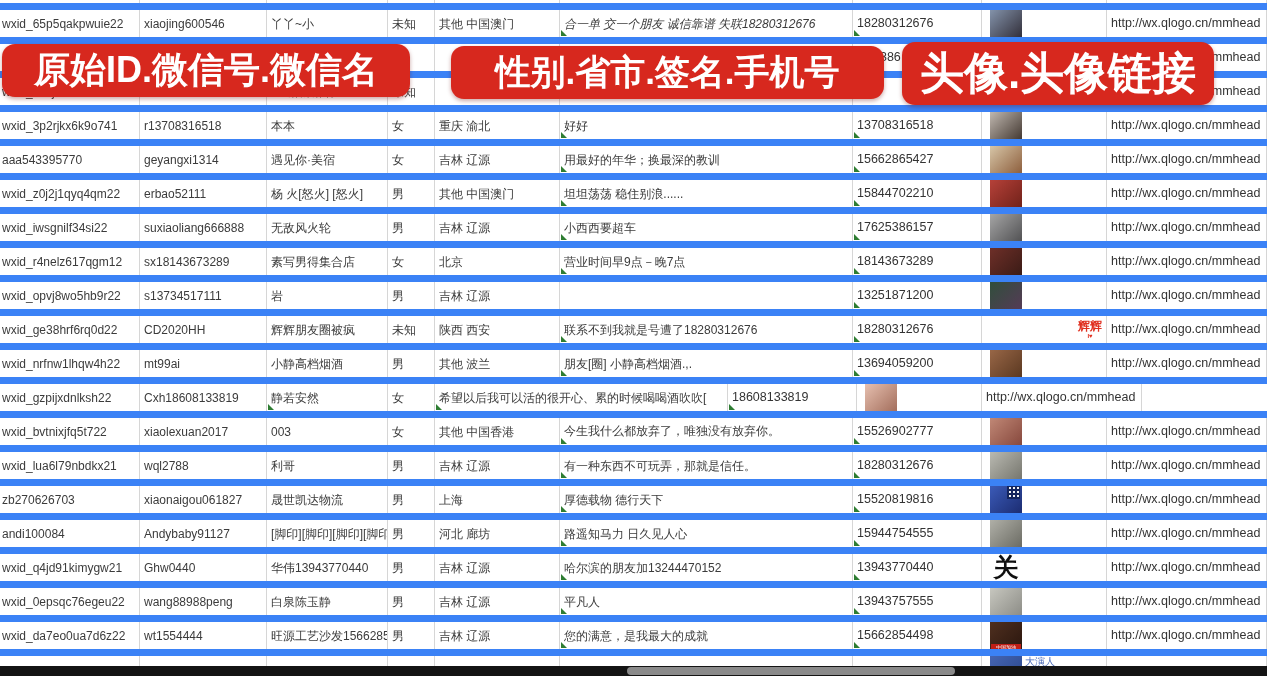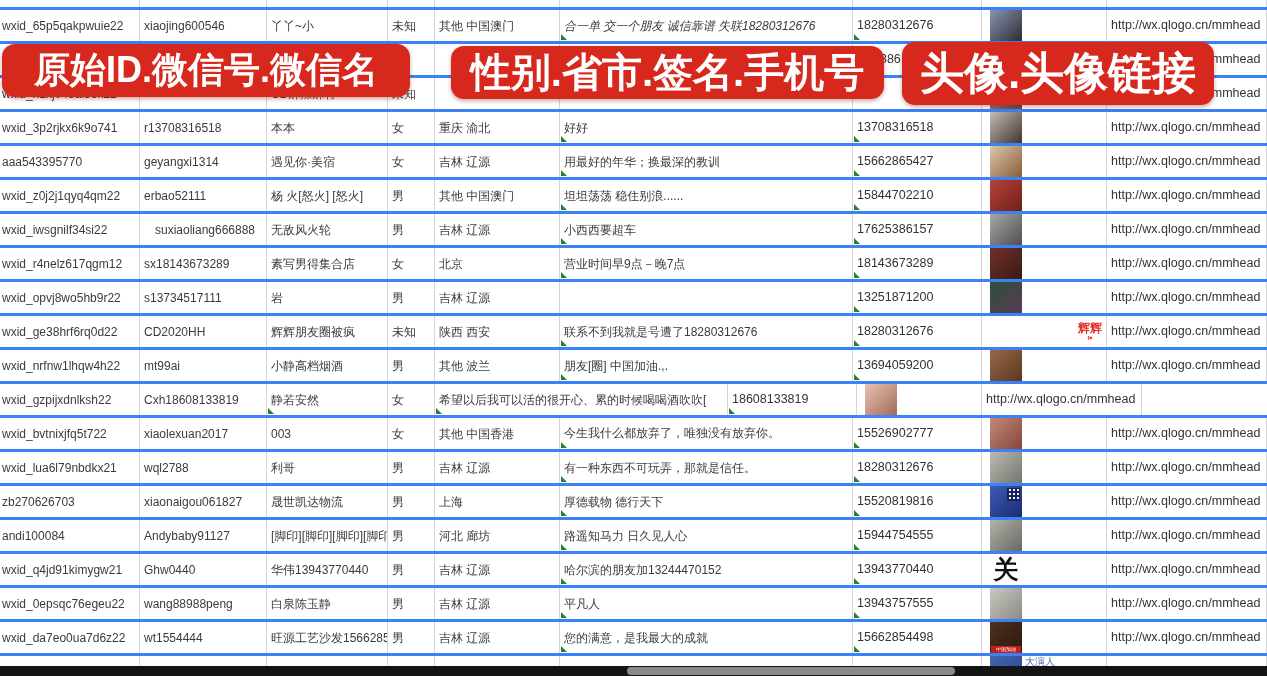--- a/index.html
+++ b/index.html
@@ -1,19 +1,19 @@
 <!DOCTYPE html>
 <html><head>
 <meta charset="utf-8">
 <style>
   html,body{margin:0;padding:0;background:#222;}
   .stage{position:relative;width:1267px;height:676px;overflow:hidden;background:#ffffff;
          font-family:"Liberation Sans","DejaVu Sans",sans-serif;}
   .row{position:absolute;left:0;width:1267px;height:34px;display:flex;
-       border-bottom:3px solid #3b82f6;box-sizing:border-box;background:#fff;}
+       border-bottom:7px solid #3b82f6;box-sizing:border-box;background:#fff;}
   .row.spacer{height:10px;}
   .row.partial{height:12px;border-bottom:none;overflow:hidden;}
   .cell{position:relative;height:100%;box-sizing:border-box;border-right:1px solid #d6d6d6;
         display:flex;align-items:center;overflow:hidden;flex:none;}
   .txt{font-size:12px;color:#3b3b3b;white-space:nowrap;padding-left:4px;line-height:1;}
   .cell-wxid .txt{padding-left:2px;}
   .cell-phone .txt{color:#333;font-size:12.5px;}
   .cell-url .txt{color:#333;font-size:12.5px;}
   .indent .txt{padding-left:20px;}
   .tri{position:absolute;left:1px;bottom:1px;width:0;height:0;
@@ -26,21 +26,21 @@
   .avatar .qr{position:absolute;top:2px;right:2px;width:13px;height:13px;
       background-image:repeating-linear-gradient(90deg,#15255c 0 2px,transparent 2px 4px),
                        repeating-linear-gradient(0deg,#15255c 0 2px,#f2f2f2 2px 4px);}
   .avatar .strip{position:absolute;bottom:1px;left:1px;right:1px;background:#c01f16;color:#fff;
       font-size:5px;line-height:7px;text-align:center;white-space:nowrap;overflow:hidden;}
   .side{font-size:10px;color:#4a6ab8;margin-left:3px;white-space:nowrap;}
   .banner{position:absolute;background:#d7281e;border-radius:13px;color:#fff;font-weight:bold;
       display:flex;align-items:center;justify-content:center;white-space:nowrap;
       box-shadow:0 2px 4px rgba(110,10,5,.35);z-index:5;letter-spacing:0;}
   .b1{left:2px;top:44px;width:408px;height:53px;font-size:36px;}
-  .b2{left:451px;top:46px;width:433px;height:53px;font-size:40px;}
+  .b2{left:451px;top:46px;width:433px;height:53px;font-size:35px;}
   .b3{left:902px;top:42px;width:312px;height:63px;font-size:44px;}
   .hscroll{position:absolute;left:0;top:666px;width:1267px;height:10px;background:#141414;z-index:6;}
   .thumb{position:absolute;left:627px;top:1px;width:328px;height:8px;background:#8a8a8a;border-radius:4px;}
 </style>
 </head>
 <body>
 
 <div class="stage">
   <div>
       <div class="row spacer" style="top: 0px;">
@@ -233,21 +233,21 @@
           <div class="avatar" style="background: linear-gradient(135deg, rgb(184, 66, 58), rgb(110, 32, 24));"></div>
         </div>
         <div class="cell cell-url" style="width: 160px;">
           <div class="txt">http://wx.qlogo.cn/mmhead</div>
         </div>
       </div>
       <div class="row" style="top: 214px;">
         <div class="cell cell-wxid" style="width: 140px;">
           <div class="txt">wxid_iwsgnilf34si22</div>
         </div>
-        <div class="cell cell-wechat_id" style="width: 127px; justify-content: center;">
+        <div class="cell cell-wechat_id" style="width: 127px;">
           <div class="txt">suxiaoliang666888</div>
         </div>
         <div class="cell cell-wechat_name" style="width: 121px;">
           <div class="txt">无敌风火轮</div>
         </div>
         <div class="cell cell-gender" style="width: 47px;">
           <div class="txt">男</div>
         </div>
         <div class="cell cell-region" style="width: 125px;">
           <div class="txt">吉林 辽源</div>
@@ -372,21 +372,21 @@
         <div class="cell cell-wechat_name" style="width: 121px;">
           <div class="txt">小静高档烟酒</div>
         </div>
         <div class="cell cell-gender" style="width: 47px;">
           <div class="txt">男</div>
         </div>
         <div class="cell cell-region" style="width: 125px;">
           <div class="txt">其他 波兰</div>
         </div>
         <div class="cell cell-signature" style="width: 293px;">
-          <div class="txt">朋友[圈] 中国加油.,.</div>
+          <div class="txt">朋友[圈] 小静高档烟酒.,.</div>
           <div class="tri"></div>
         </div>
         <div class="cell cell-phone" style="width: 129px;">
           <div class="txt">13694059200</div>
           <div class="tri"></div>
         </div>
         <div class="cell cell-avatar" style="width: 125px;">
           <div class="avatar" style="background: linear-gradient(135deg, rgb(154, 104, 72), rgb(88, 54, 31));"></div>
         </div>
         <div class="cell cell-url" style="width: 160px;">

